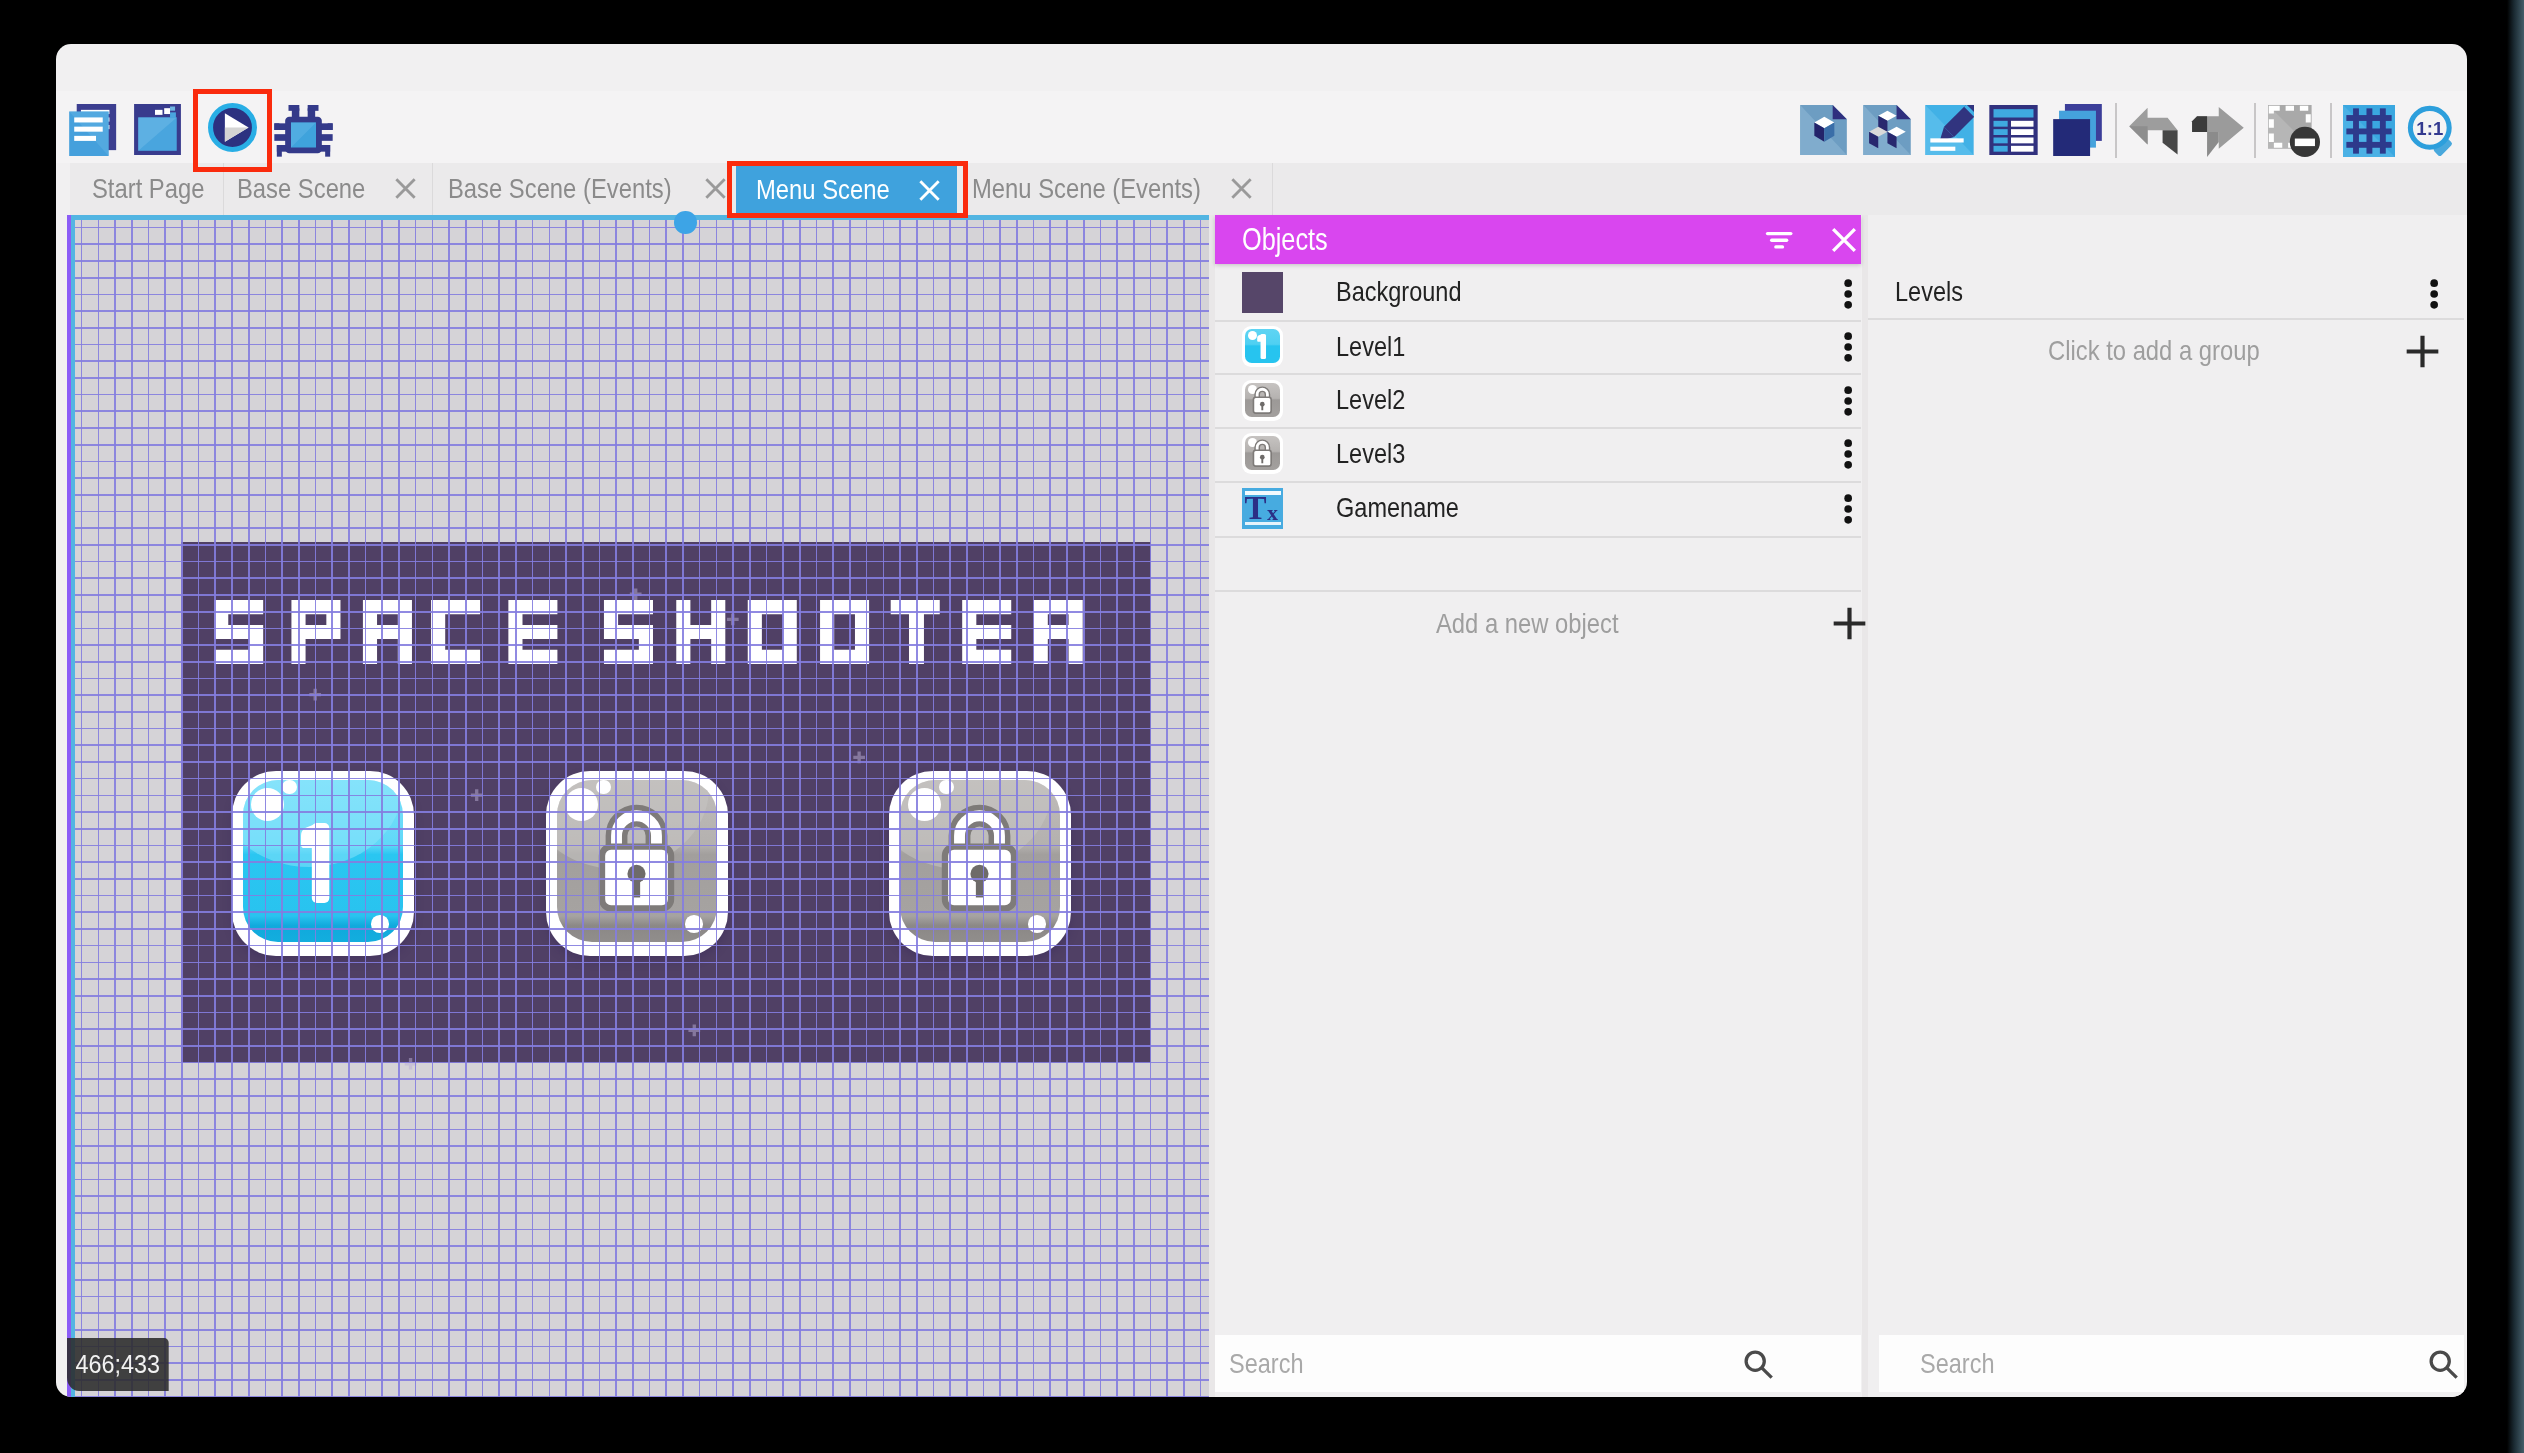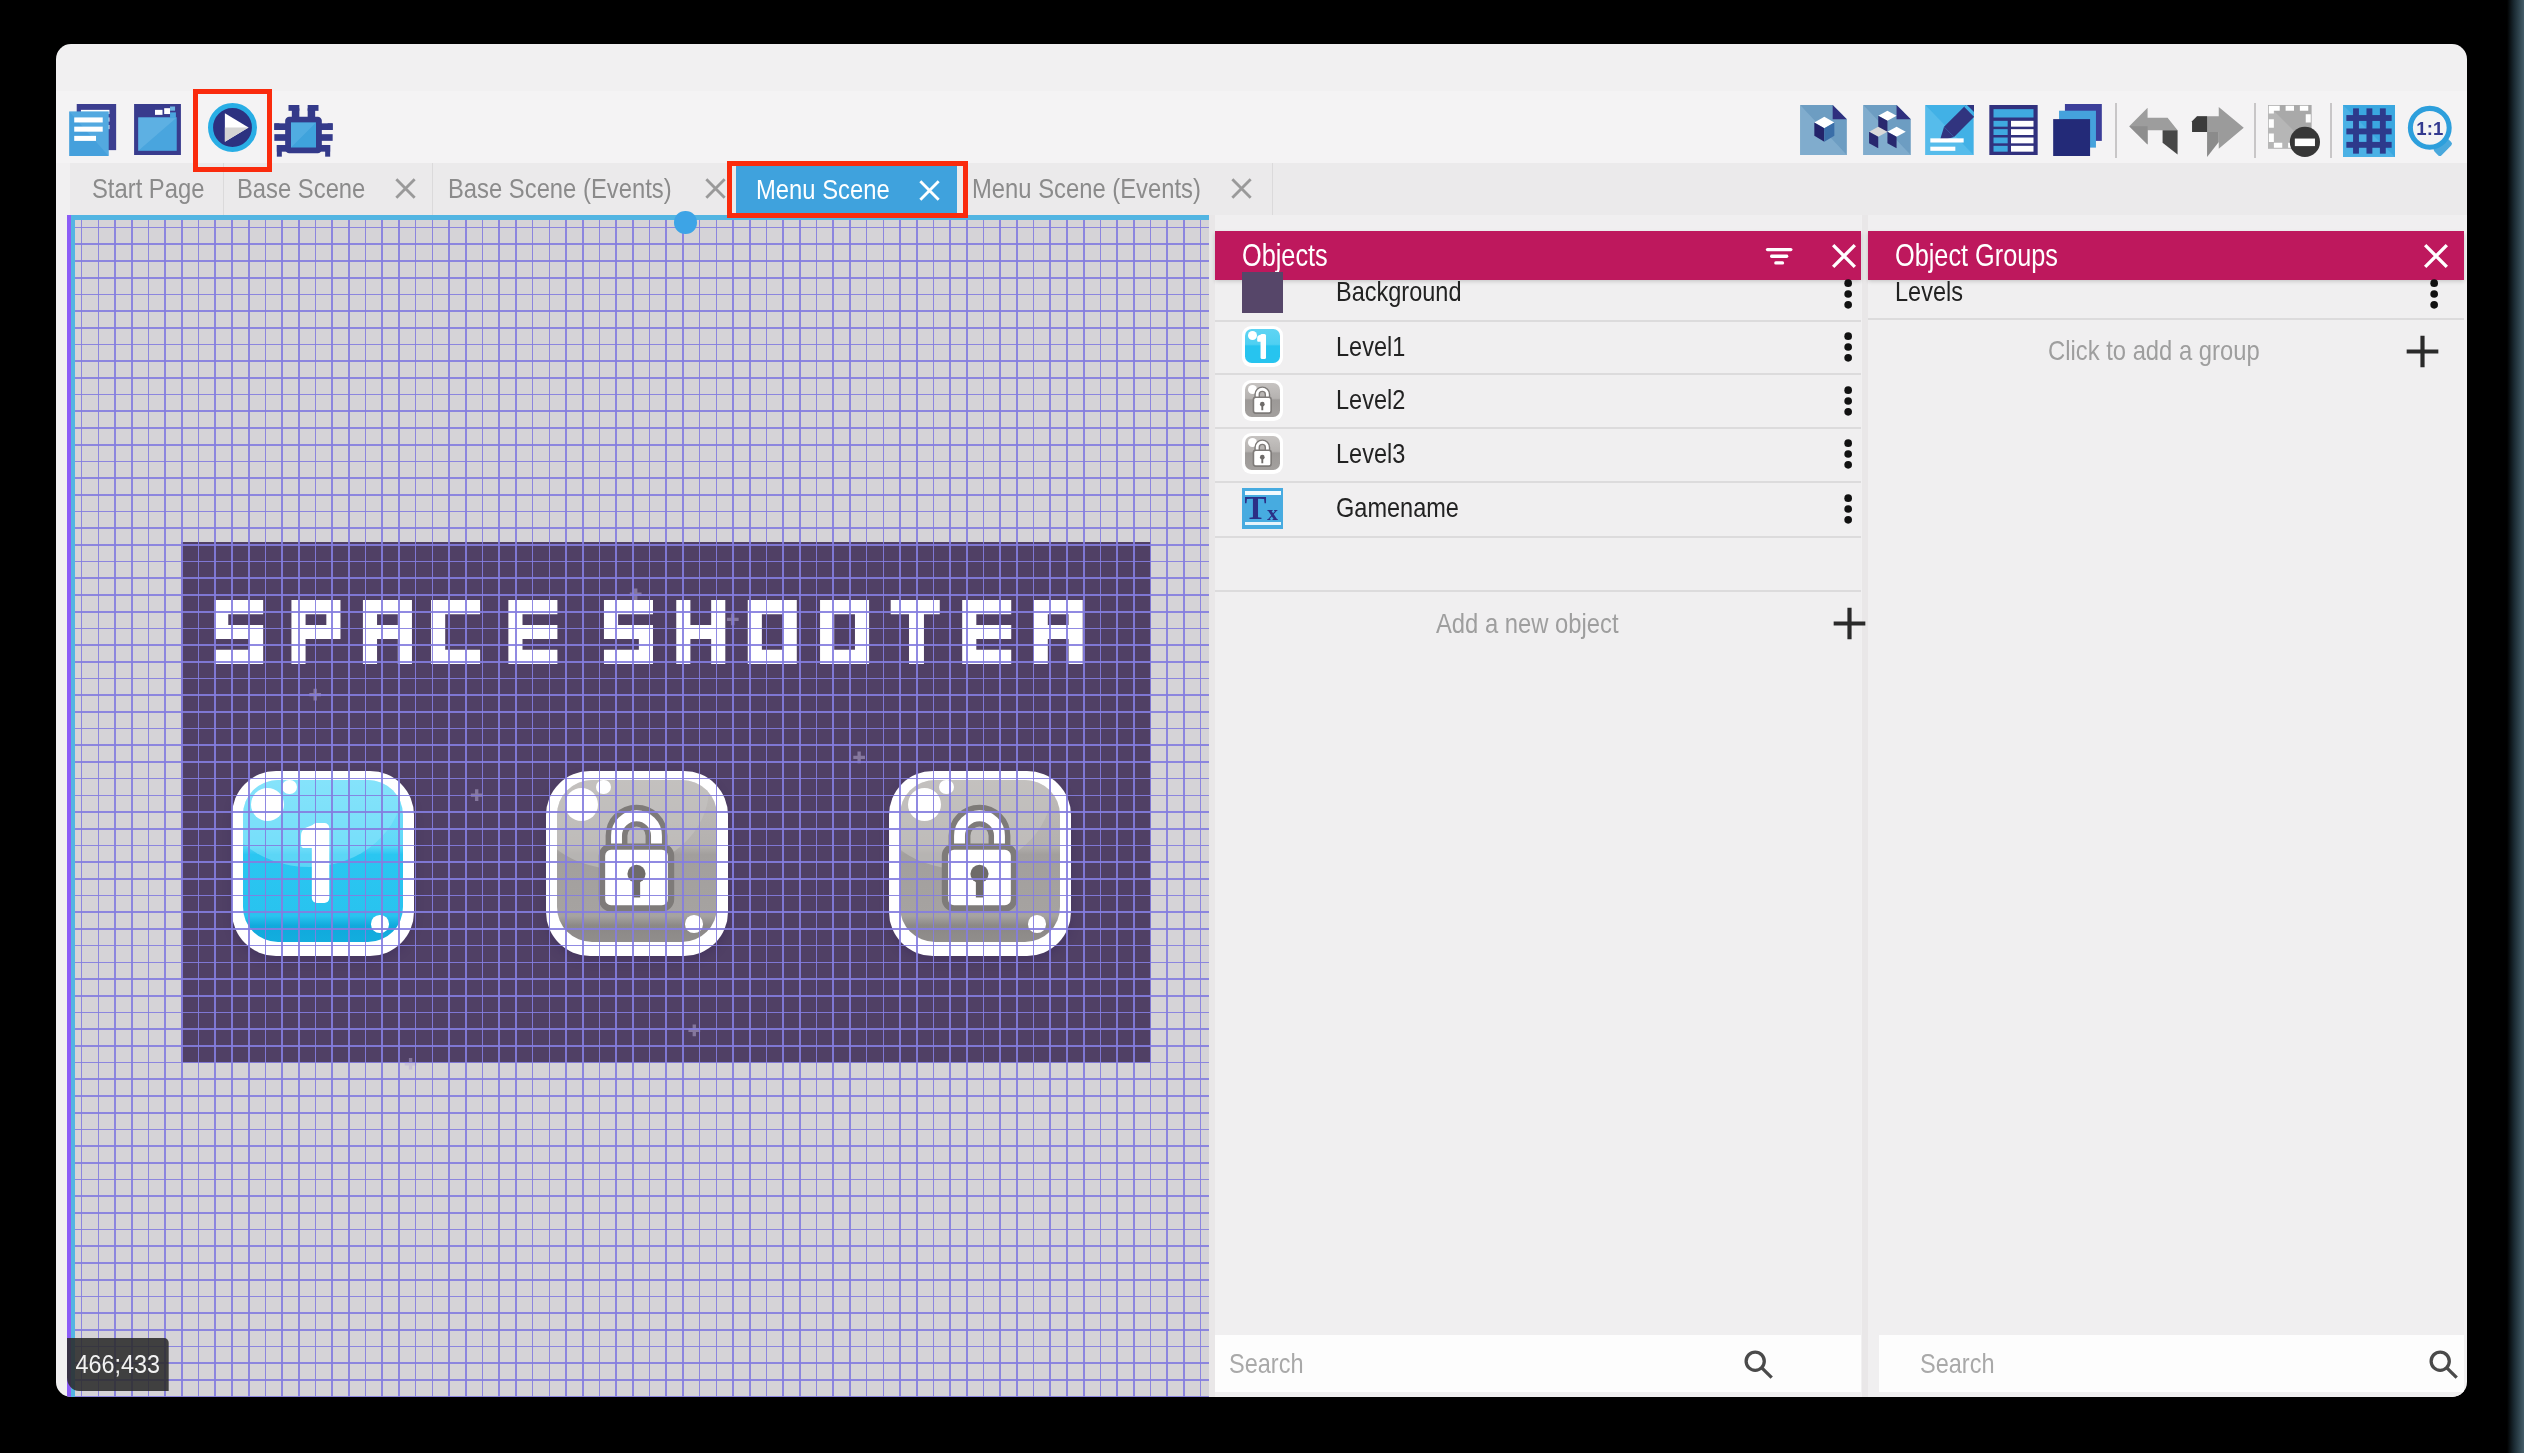--- a/index.html
+++ b/index.html
@@ -53,21 +53,21 @@
 .glock { position:absolute; left:46px; top:32px; }
 
 #badge { position:absolute; left:0; top:1123px; width:113px; height:53px; background:rgba(43,43,43,0.88); border-radius:0 5px 0 13.4px; color:#f2f2f2; font-size:26px; text-align:center; line-height:53px; z-index:8; transform:scaleX(0.9); transform-origin:left center; }
 #bluedot { position:absolute; left:618px; top:167px; width:22.6px; height:22.6px; border-radius:50%; background:#3da4e6; z-index:6; }
 
 
 .gutter { position:absolute; top:171px; height:1182px; background:#e9e7e8; }
 
 
 .panel { position:absolute; top:171px; height:1182px; background:#f0eff0; }
-.phead { position:absolute; left:0; top:0; width:100%; height:49px; background:#be185d; box-shadow:0 1.7px 4.2px rgba(0,0,0,0.18);margin-top:16px; }
+.phead { position:absolute; left:0; top:0; width:100%; height:49px; background:#d946ef; box-shadow:0 1.7px 4.2px rgba(0,0,0,0.18); }
 .phead .ptitle { position:absolute; left:27px; top:0; height:49px; line-height:48px; font-size:32px; color:#fff; transform:scaleX(0.79); transform-origin:left center; }
 .row-sep { position:absolute; left:0; width:100%; height:1.7px; background:#dcdbdc; }
 .rowtext { position:absolute; font-size:28px; color:#222; white-space:nowrap; transform:scaleX(0.84); transform-origin:left center; }
 .graytext { position:absolute; font-size:28px; color:#9e9e9e; white-space:nowrap; transform:scaleX(0.85); transform-origin:left center; }
 .dots { position:absolute; }
 .search { position:absolute; left:0; top:1120px; width:100%; height:57px; background:#fdfdfd; }
 .search span { position:absolute; top:0; height:57px; line-height:57px; font-size:28px; color:#a9a9a9; transform:scaleX(0.84); transform-origin:left center; }
 .licon { position:absolute; left:27px; width:41px; height:41px; }
 
 
@@ -466,26 +466,20 @@
     <div class="search">
         <span style="left:14.2px;">Search</span>
       <svg style="position:absolute;left:527px;top:13.4px;" width="33" height="33" viewBox="0 0 40 40">
           <circle cx="16" cy="16" r="11" fill="none" stroke="#4a4a4a" stroke-width="4"></circle>
           <line x1="24" y1="24" x2="36" y2="36" stroke="#4a4a4a" stroke-width="4"></line>
         </svg>
     </div>
   </div>
 
   <div class="panel" id="ogpanel" style="left:1812px;width:596px;">
-    <div class="phead">
-        <span class="ptitle">Object Groups</span>
-      <svg style="position:absolute;left:553px;top:10px;" width="30" height="30" viewBox="0 0 36 36">
-          <path d="M5,5 L31,31 M31,5 L5,31" stroke="#fff" stroke-width="4"></path>
-        </svg>
-    </div>
     <div class="rowtext" style="left:27px;top:61px;">Levels</div>
     <div class="dots" style="left:562px;top:64px;"><svg width="10" height="30" viewBox="0 0 12 36">
           <circle cx="5" cy="5" r="4.6" fill="#111"></circle>
           <circle cx="5" cy="18" r="4.6" fill="#111"></circle>
           <circle cx="5" cy="31" r="4.6" fill="#111"></circle>
         </svg></div>
     <div class="row-sep" style="top:103px;"></div>
     <div class="graytext" style="left:180px;top:120px;">Click to add a group</div>
     <svg style="position:absolute;left:537px;top:119px;" width="35" height="35" viewBox="0 0 42 42">
         <path d="M21,2 V40 M2,21 H40" stroke="#2a2a2a" stroke-width="5"></path>

